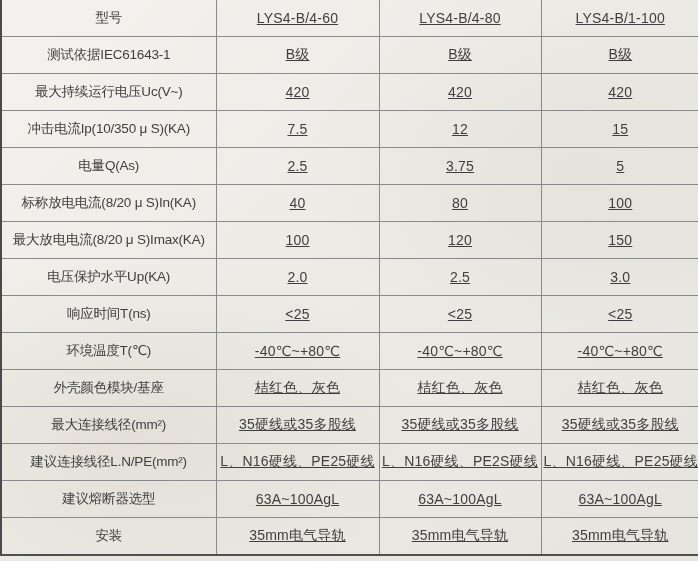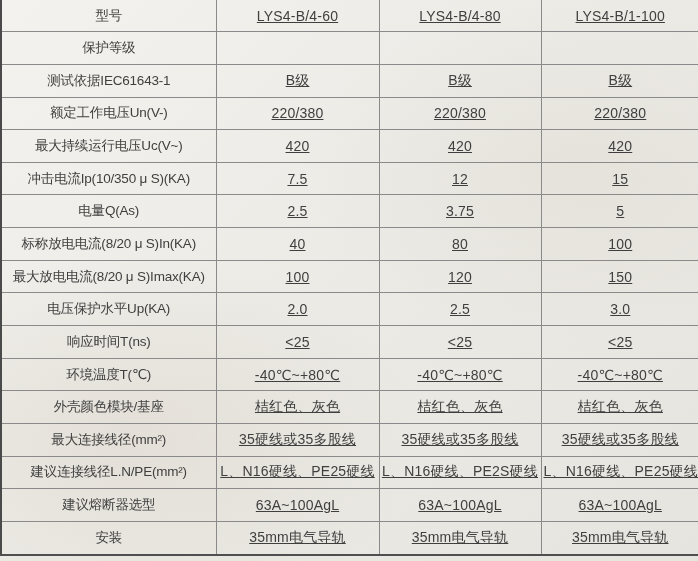--- a/index.html
+++ b/index.html
@@ -78,36 +78,24 @@
       <col style="width:158px">
     </colgroup>
     <tbody>
         <tr>
           <th>型号</th>
           <td>LYS4-B/4-60</td>
           <td>LYS4-B/4-80</td>
           <td>LYS4-B/1-100</td>
         </tr>
         <tr>
-          <th>保护等级</th>
-          <td></td>
-          <td></td>
-          <td></td>
-        </tr>
-        <tr>
           <th>测试依据IEC61643-1</th>
           <td>B级</td>
           <td>B级</td>
           <td>B级</td>
-        </tr>
-        <tr>
-          <th>额定工作电压Un(V-)</th>
-          <td>220/380</td>
-          <td>220/380</td>
-          <td>220/380</td>
         </tr>
         <tr>
           <th>最大持续运行电压Uc(V~)</th>
           <td>420</td>
           <td>420</td>
           <td>420</td>
         </tr>
         <tr>
           <th>冲击电流Ip(10/350 μ S)(KA)</th>
           <td>7.5</td>

